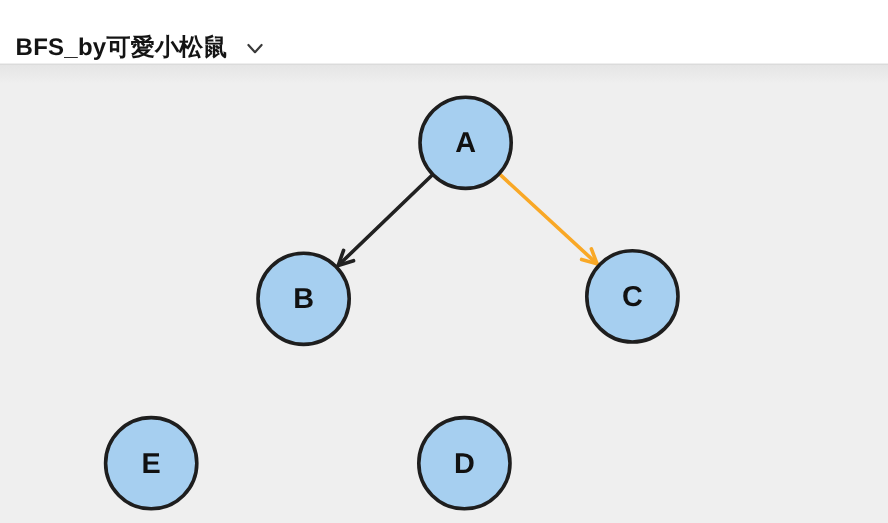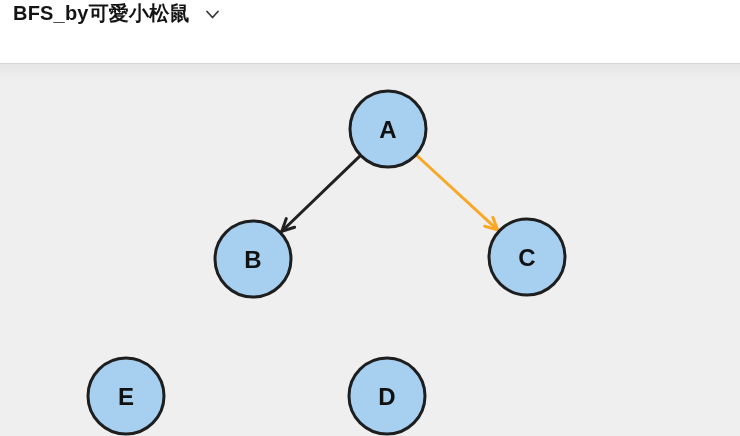--- a/index.html
+++ b/index.html
@@ -8,24 +8,24 @@
     width: 740px; height: 436px;
     overflow: hidden;
     font-family: "Liberation Sans", "DejaVu Sans", sans-serif;
     background: #ffffff;
   }
   .app {
     width: 740px; height: 436px;
     display: flex; flex-direction: column;
   }
   .header {
-    height: 63px;
+    height: 53px;
     background: #ffffff;
     display: flex;
-    align-items: flex-start;
+    align-items: flex-end;
     padding: 0 16px 0 13px;
     flex: 0 0 auto;
   }
   .title-dropdown {
     display: flex;
     align-items: center;
     gap: 13px;
     cursor: pointer;
   }
   .board-title {

